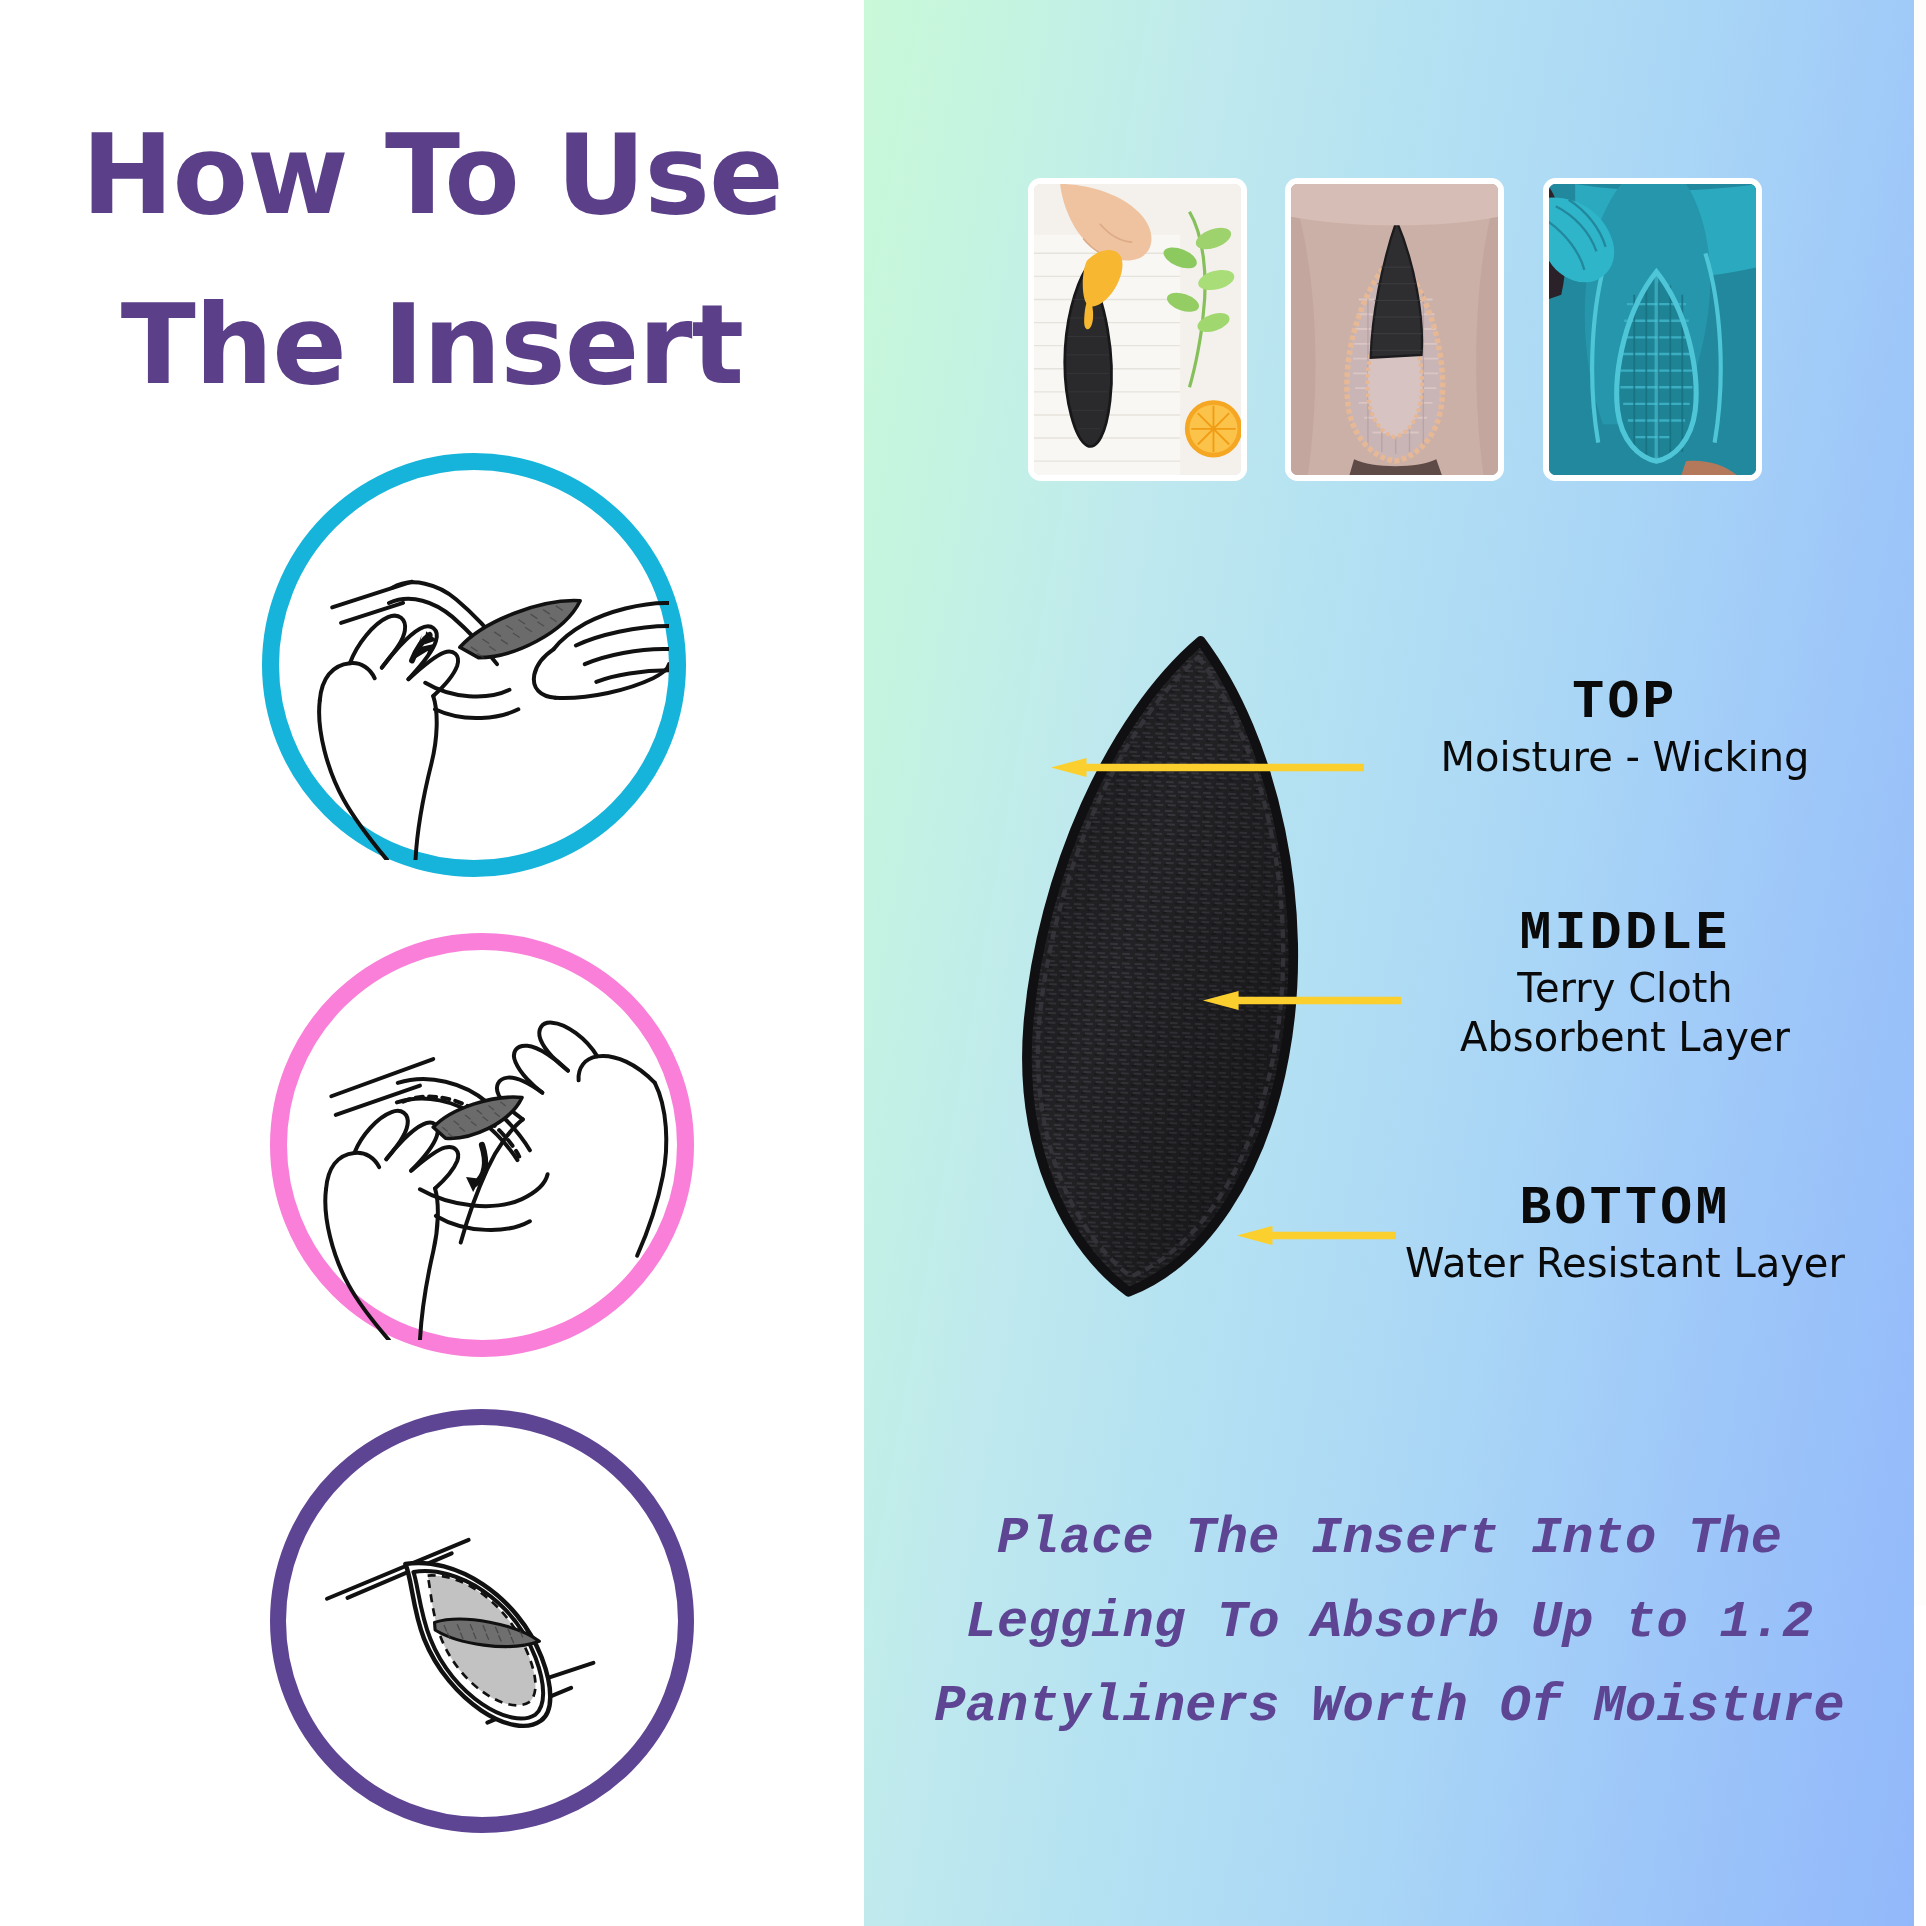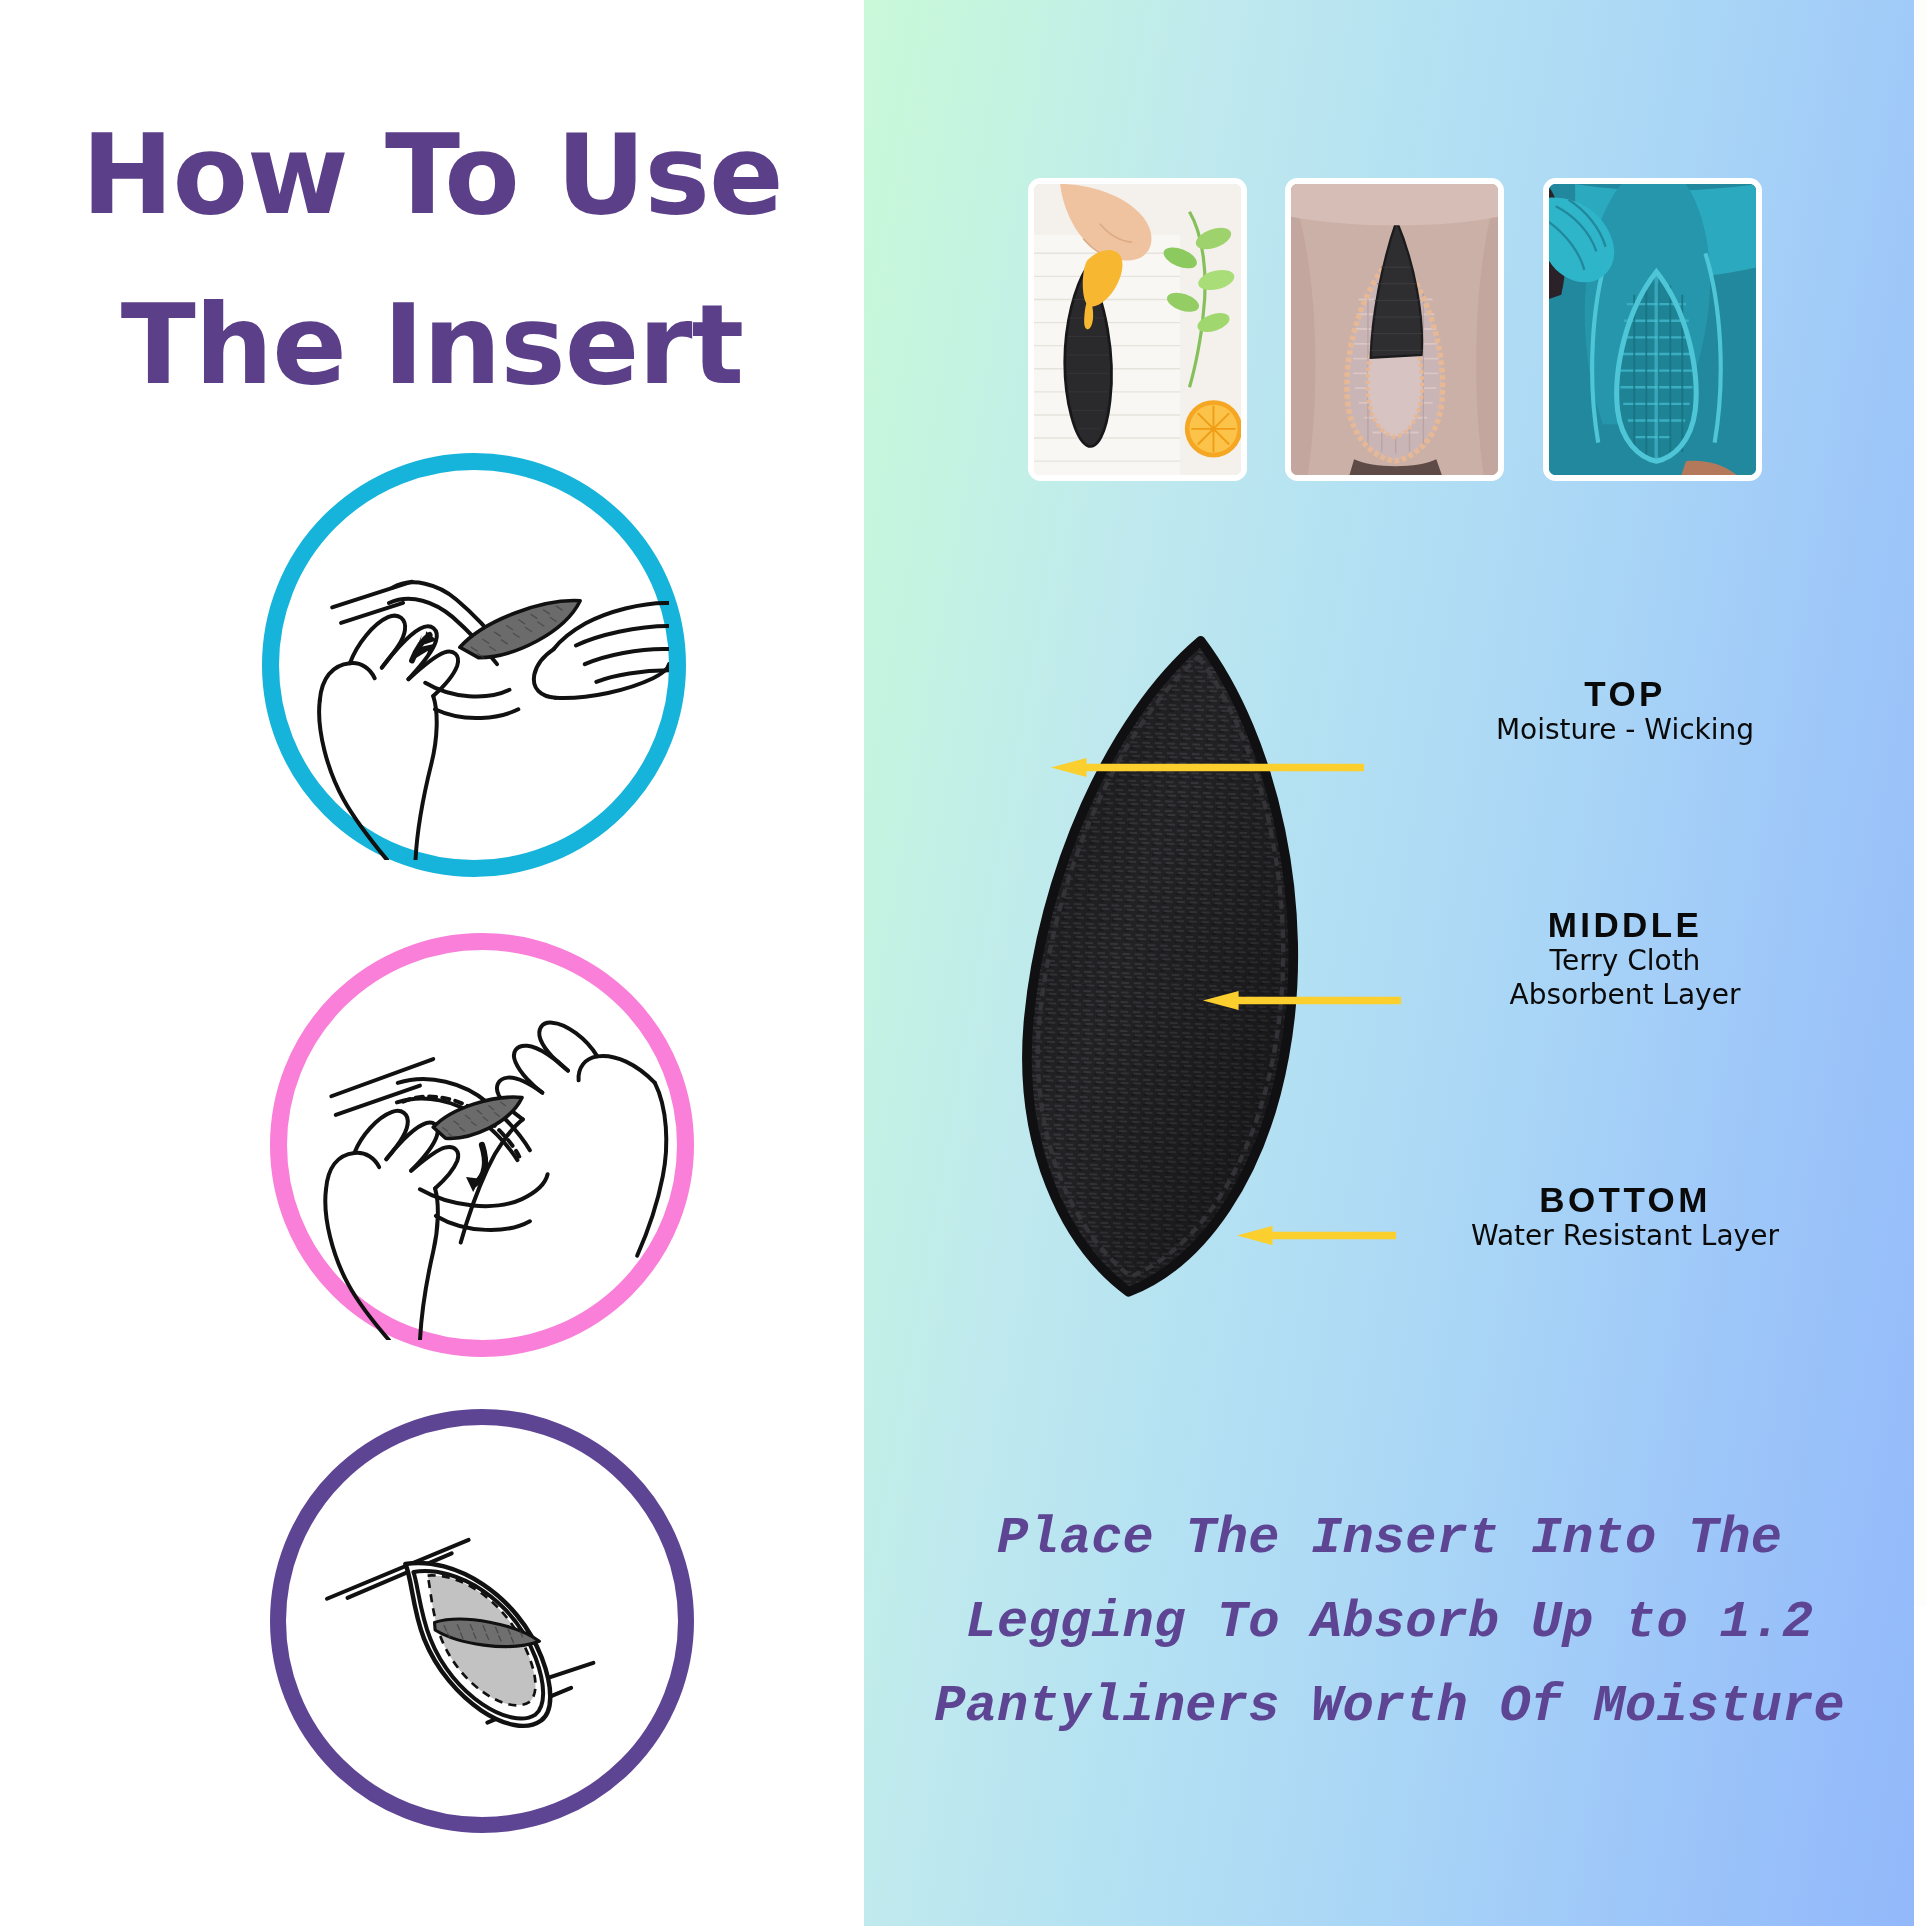--- a/index.html
+++ b/index.html
@@ -66,25 +66,25 @@
 
   
   .arrow{position:absolute;height:21px;}
   .arrow svg{width:100%;height:100%;display:block;}
   .a1{left:185px;top:757px;width:315px;}
   .a2{left:337px;top:990px;width:200px;}
   .a3{left:371px;top:1225px;width:161px;}
 
   .lblblock{position:absolute;text-align:center;color:#0a0a0a;}
   .lblblock .head{
-    font-weight:700;font-size:35px;letter-spacing:3.4px;line-height:1.12;
-    font-family:Liberation Sans, sans-serif;
+    font-weight:700;font-size:53px;letter-spacing:3.4px;line-height:1.12;
+    font-family:Liberation Mono, monospace;
   }
   .lblblock .body{
-    font-size:28px;line-height:1.22;font-weight:400;
+    font-size:40px;line-height:1.22;font-weight:400;
     font-family:"DejaVu Sans","Liberation Sans",sans-serif;
   }
   .lb1{left:501px;top:674px;width:520px;}
   .lb2{left:501px;top:905px;width:520px;}
   .lb3{left:501px;top:1180px;width:520px;}
 
   
   .caption{
     position:absolute;left:39px;top:1497px;width:973px;
     text-align:center;color:#5e4594;

